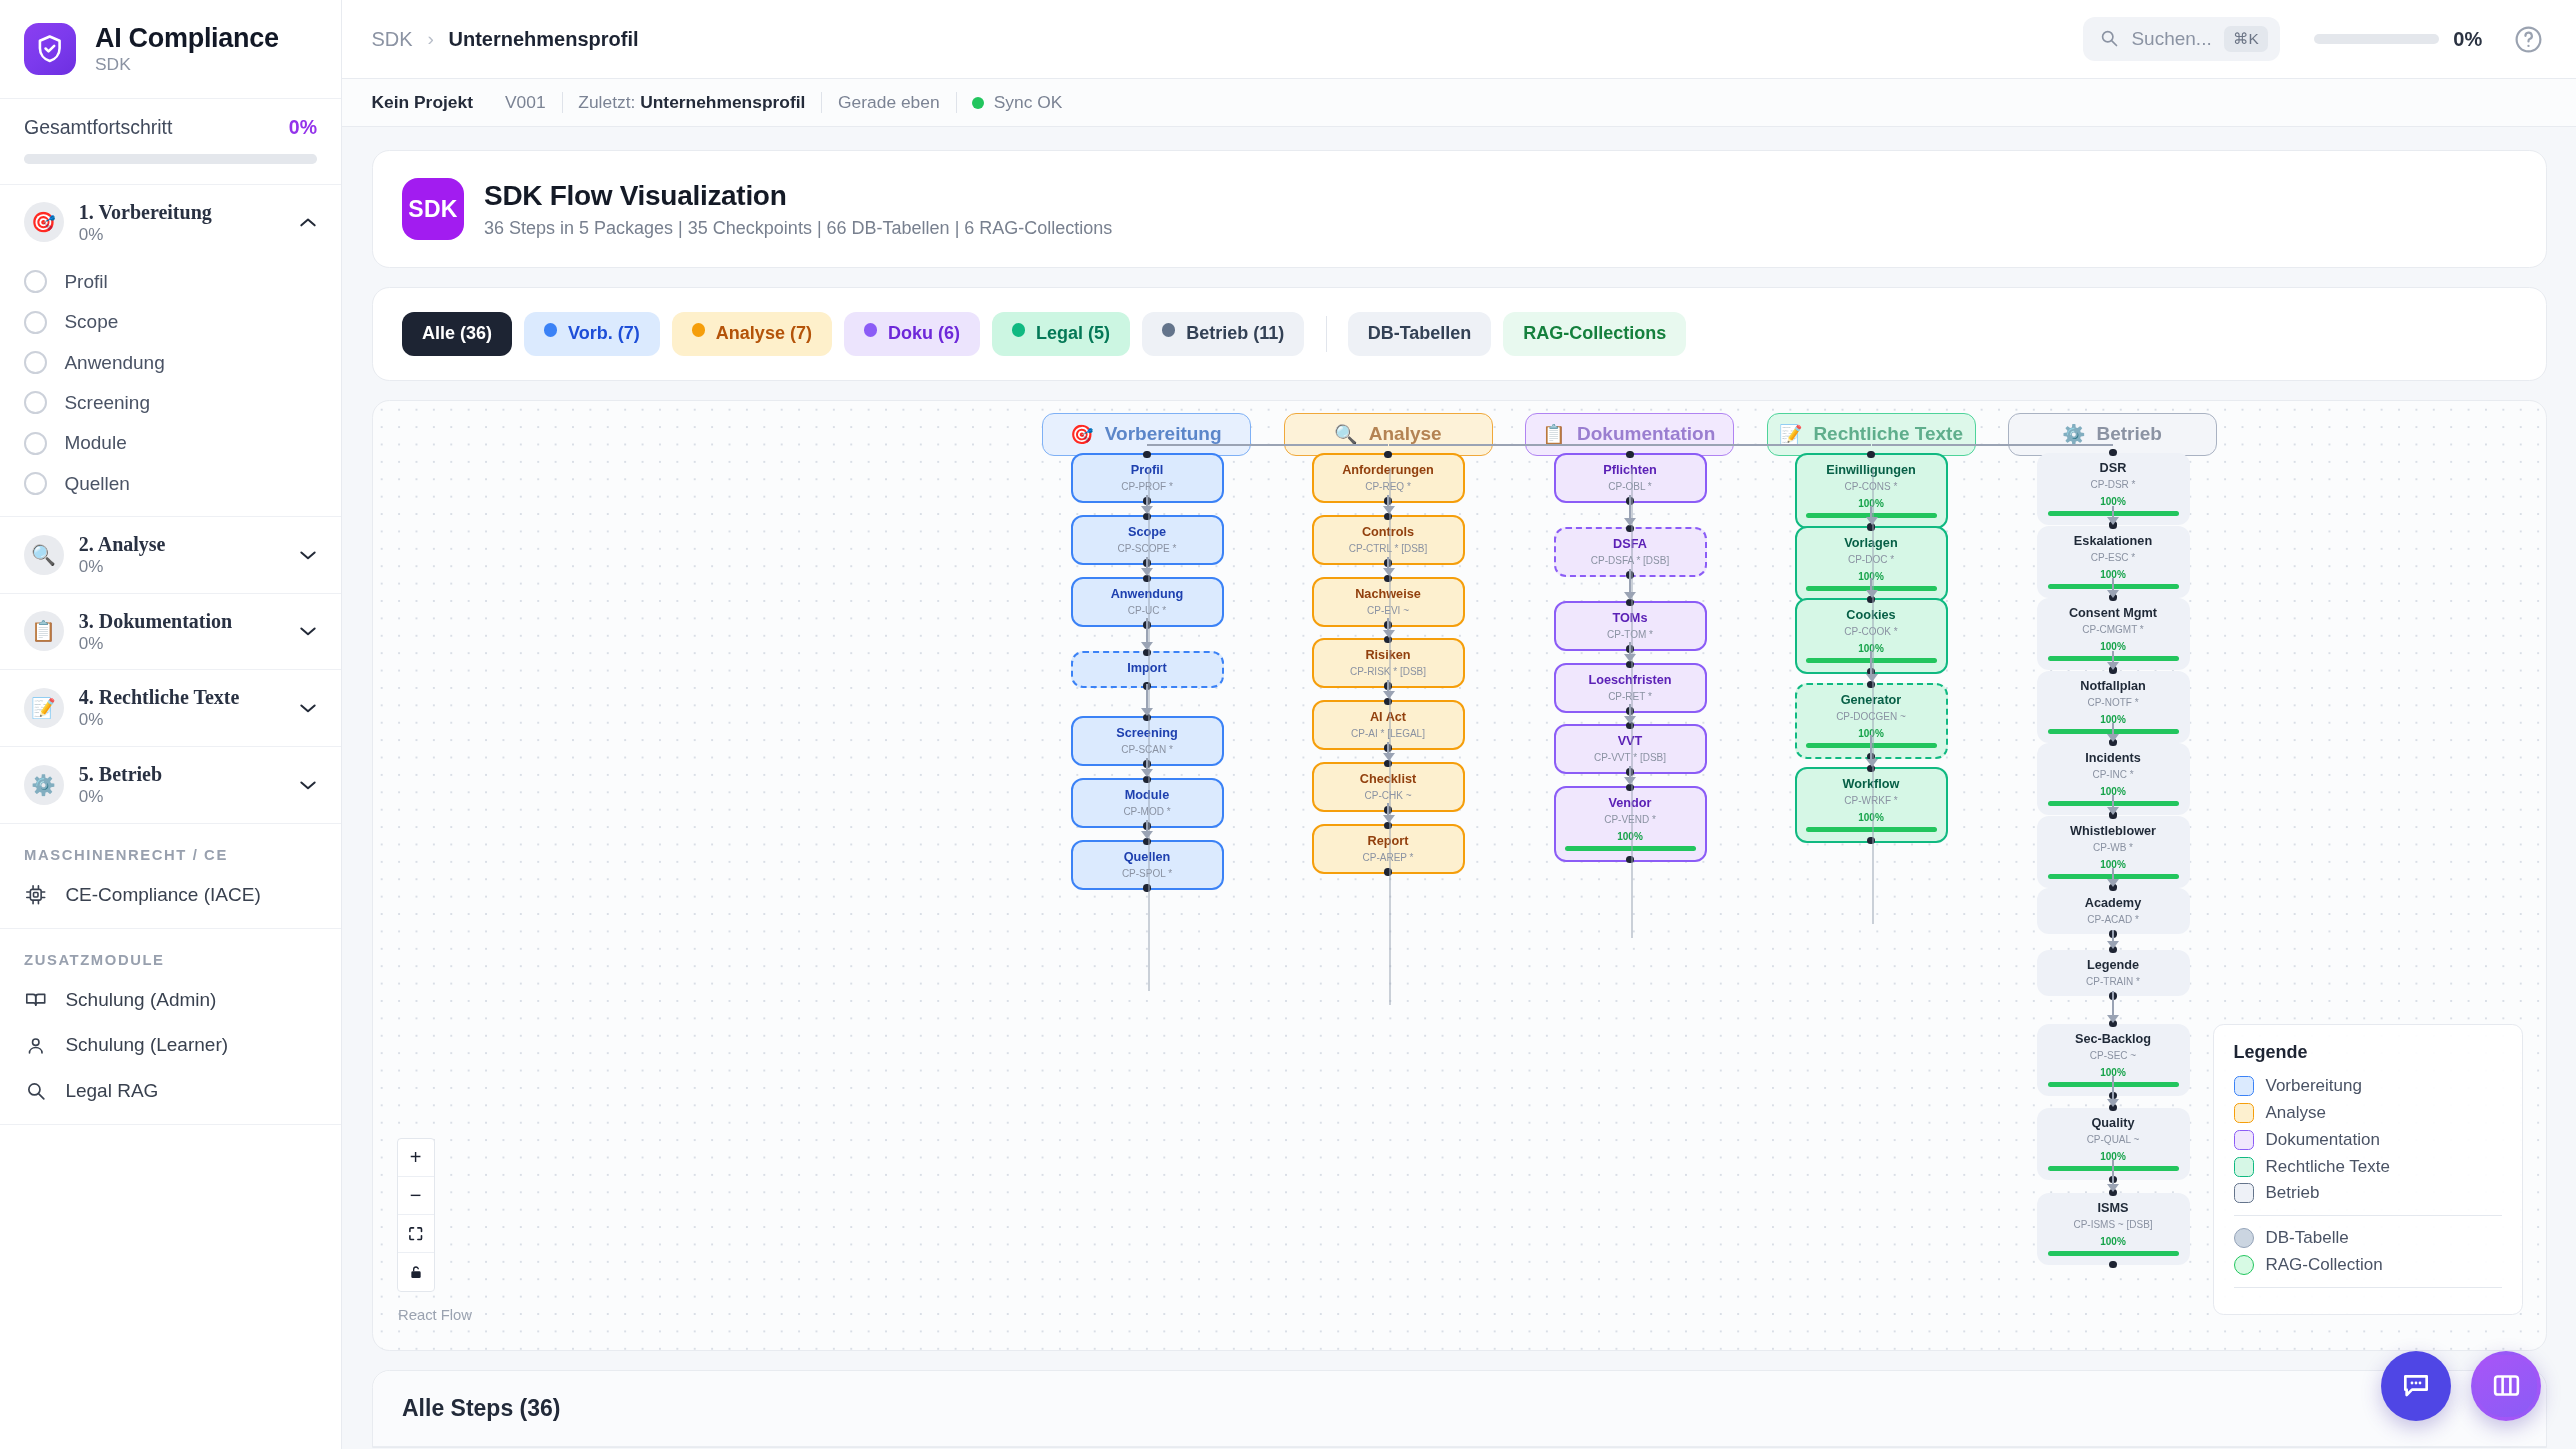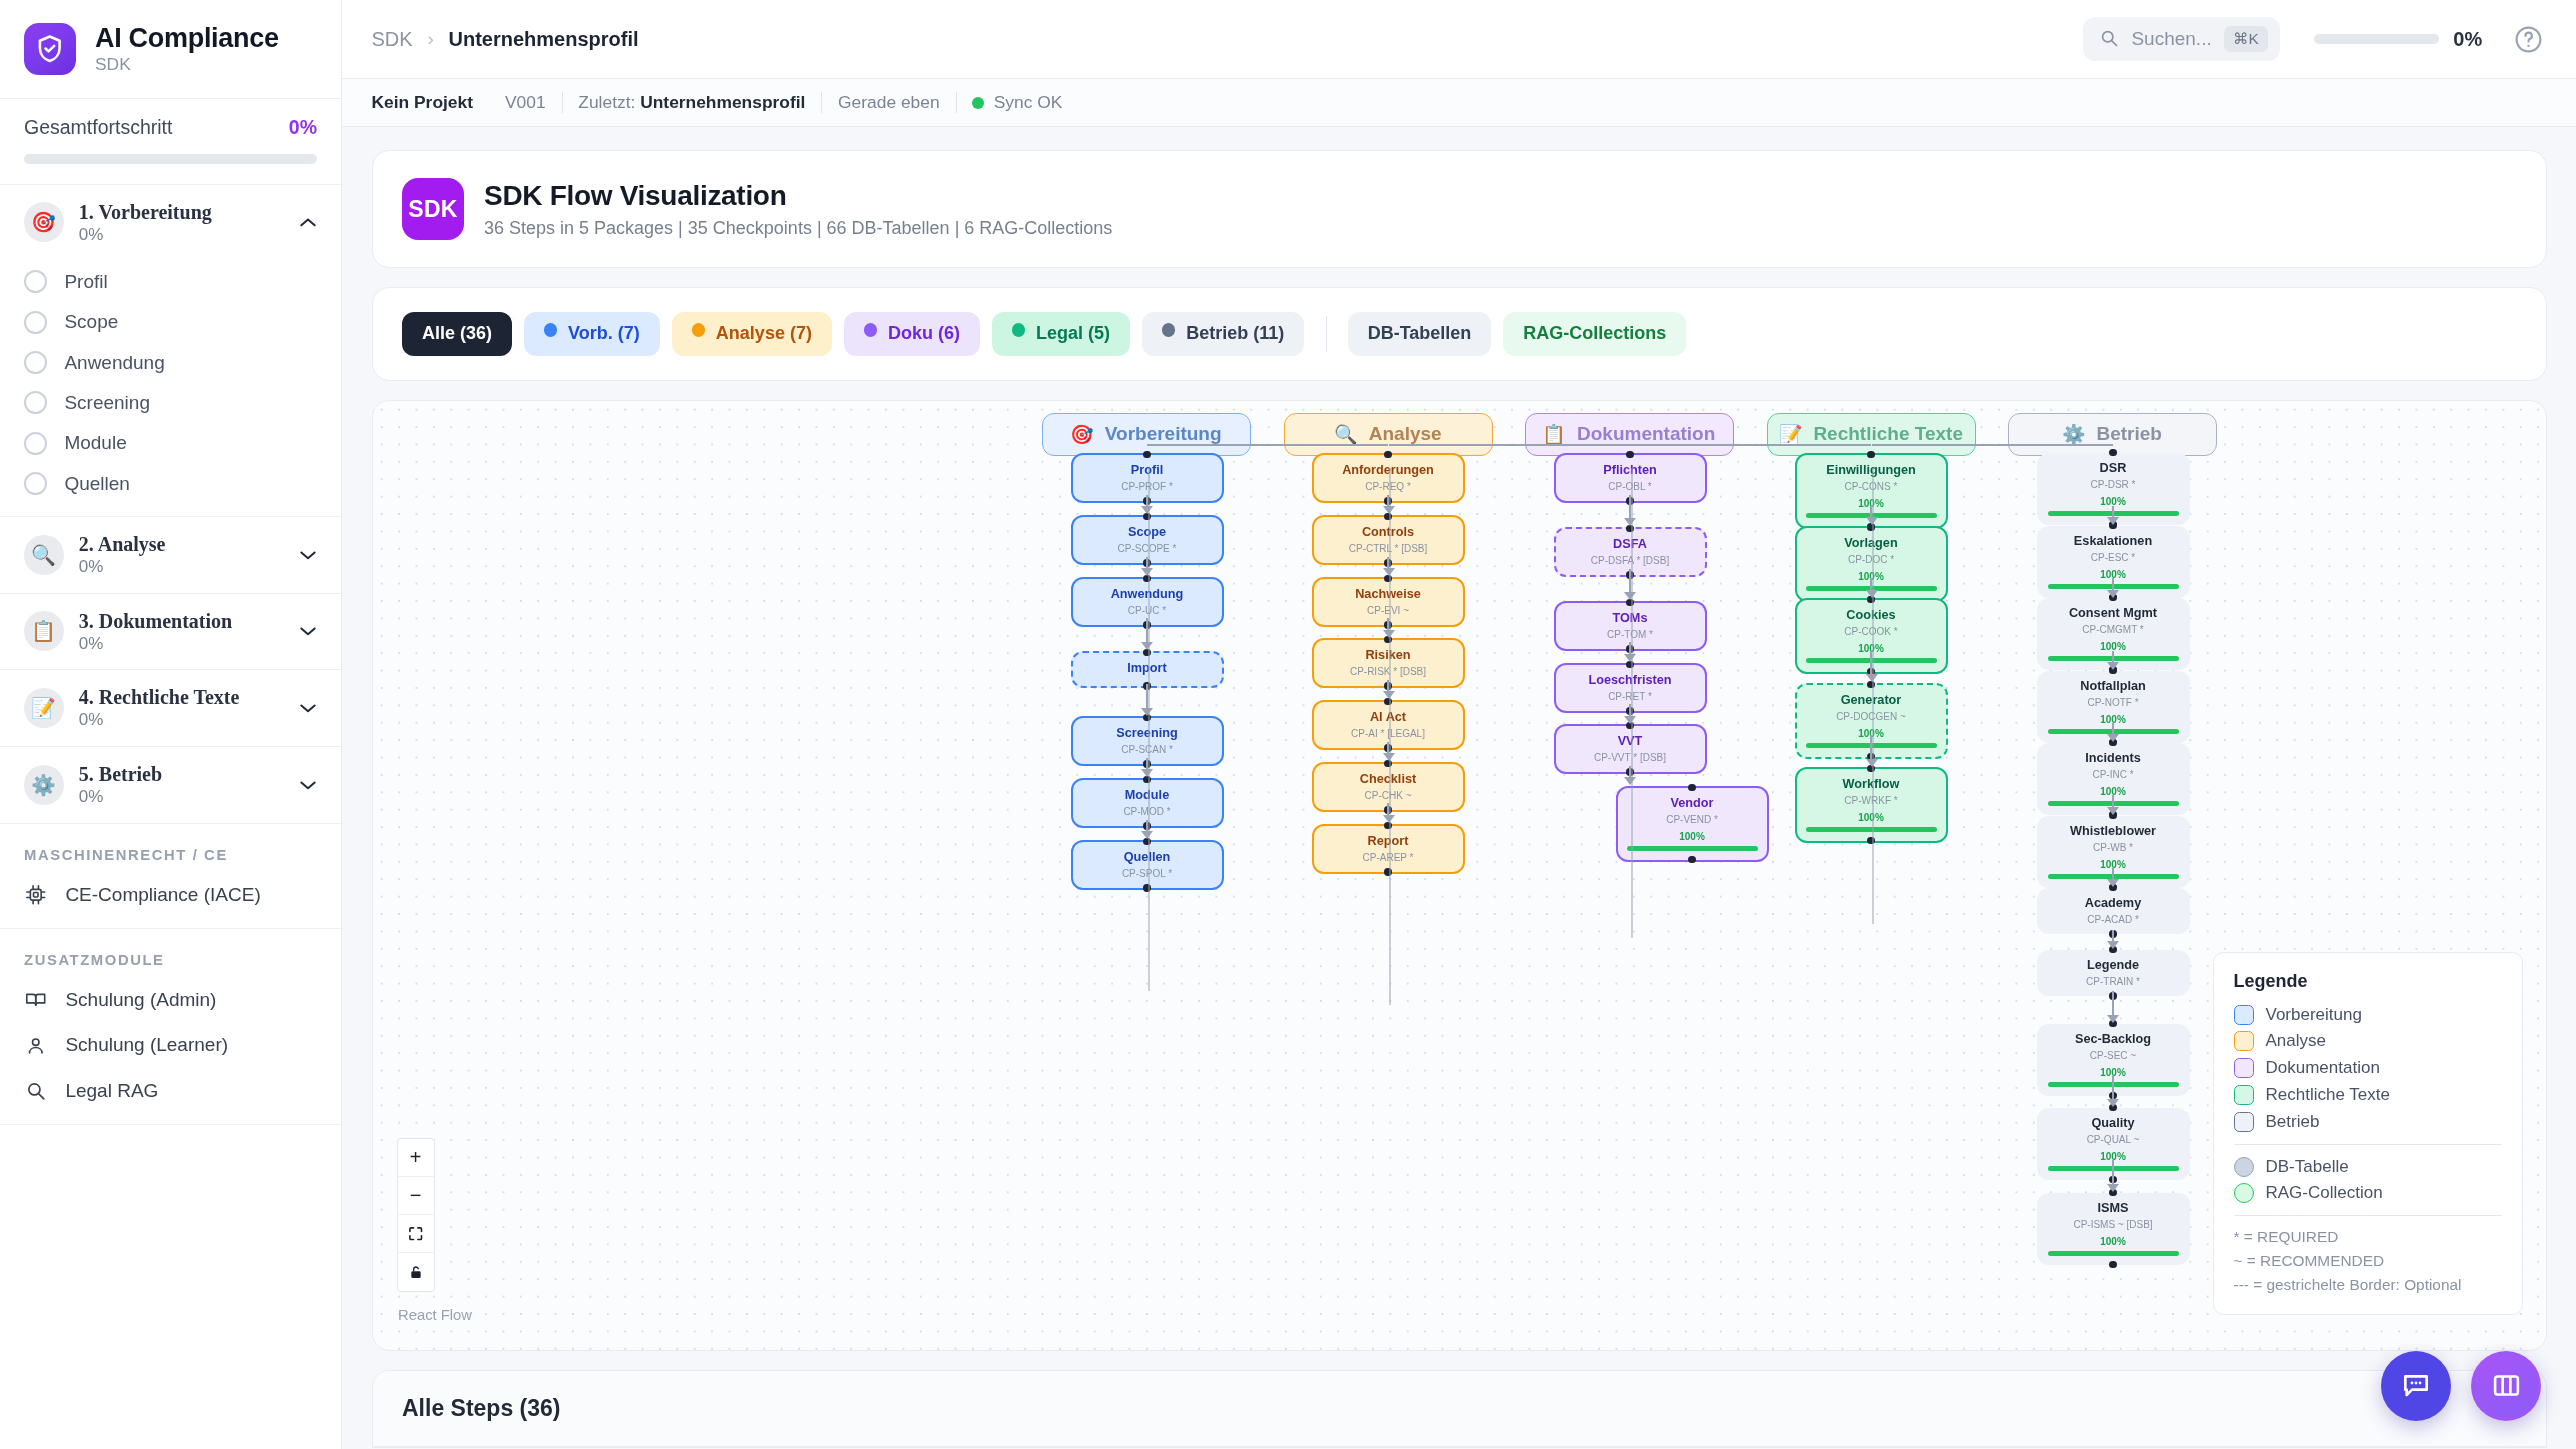--- a/index.html
+++ b/index.html
@@ -664,21 +664,21 @@
               <div class="node-title" style="color:#5b21b6">Loeschfristen</div>
               <div class="node-code">CP-RET *</div>
               <span class="node-handle b"></span>
             </div>
             <div class="node" style="left: 1181px; top: 323px; min-height: 42px; background: rgb(240, 231, 253); border: 2px solid rgb(139, 92, 246);">
               <span class="node-handle t"></span>
               <div class="node-title" style="color:#5b21b6">VVT</div>
               <div class="node-code">CP-VVT * [DSB]</div>
               <span class="node-handle b"></span>
             </div>
-            <div class="node" style="left: 1243px; top: 385px; min-height: 52px; background: rgb(240, 231, 253); border: 2px solid rgb(139, 92, 246);">
+            <div class="node" style="left: 1181px; top: 385px; min-height: 52px; background: rgb(240, 231, 253); border: 2px solid rgb(139, 92, 246);">
               <span class="node-handle t"></span>
               <div class="node-title" style="color:#5b21b6">Vendor</div>
               <div class="node-code">CP-VEND *</div>
               <div class="node-pct">100%</div>
               <div class="node-bar"></div>
               <span class="node-handle b"></span>
             </div>
             <div class="edge edge-v" style="left: 1256px; top: 94px; height: 27px;"></div>
             <div class="arrow" style="left: 1251px; top: 117px;"></div>
             <div class="edge edge-v" style="left: 1256px; top: 168px; height: 27px;"></div>
@@ -879,25 +879,20 @@
               <div class="legend-row">
                 <span class="legend-sw circ" style="background:#cbd5e1;border:1.7px solid #94a3b8"></span>
                 <span class="legend-txt">DB-Tabelle</span>
               </div>
               <div class="legend-row">
                 <span class="legend-sw circ" style="background:#d7fae4;border:1.7px solid #22c55e"></span>
                 <span class="legend-txt">RAG-Collection</span>
               </div>
             </div>
           <div class="legend-div"></div>
-          <div id="legend-notes" class="legend-note">
-              <div>* = REQUIRED</div>
-              <div>~ = RECOMMENDED</div>
-              <div>--- = gestrichelte Border: Optional</div>
-            </div>
         </div>
 
         <div class="zoomctl">
           <div class="zoombtn">+</div>
           <div class="zoombtn">−</div>
           <div class="zoombtn">
             <svg width="17.4" height="17.4" viewBox="0 0 24 24" fill="none" stroke="#1b2130" stroke-width="2.2" stroke-linecap="round">
               <path d="M4 9V5.5A1.5 1.5 0 0 1 5.5 4H9"></path>
                 <path d="M15 4h3.5A1.5 1.5 0 0 1 20 5.5V9"></path>
               <path d="M20 15v3.5a1.5 1.5 0 0 1-1.5 1.5H15"></path>

